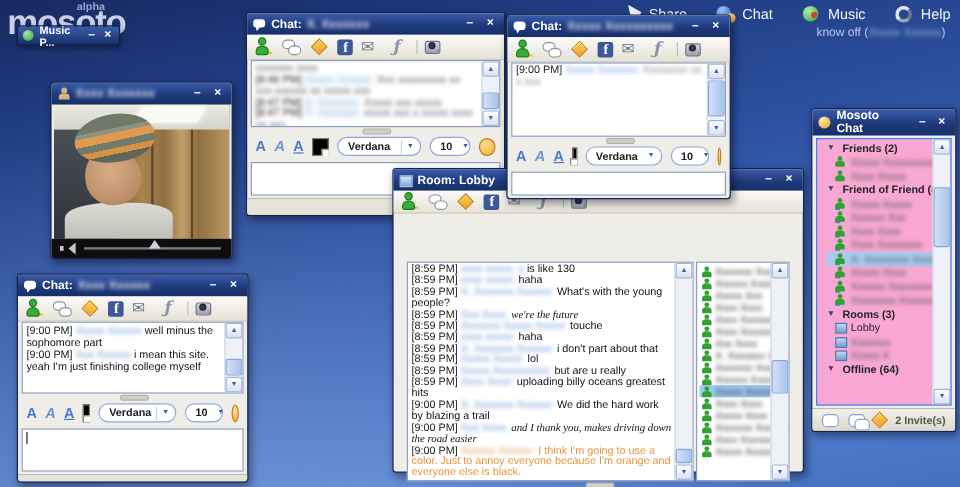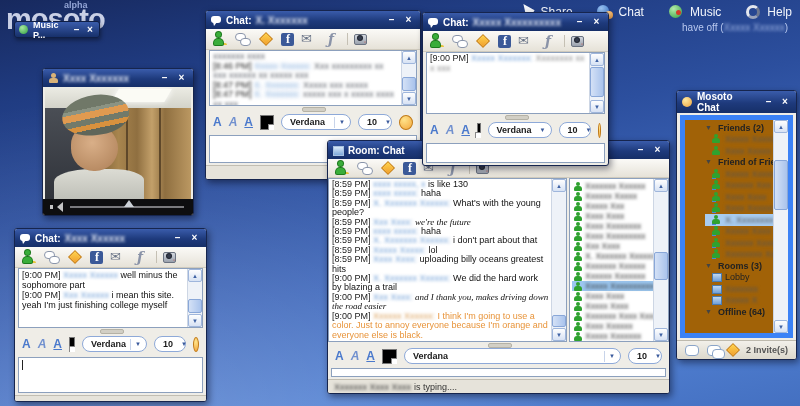--- a/index.html
+++ b/index.html
@@ -105,34 +105,34 @@
     display:flex;align-items:center;gap:3px;padding:0 6px;border-radius:0 0 2px 2px;}
   
   .sb{position:absolute;top:0;right:0;bottom:0;width:14px;background:#eef2f8;border-left:1px solid #cdd6e4;cursor:pointer;}
   .sba{position:absolute;left:0;right:0;height:13px;background:linear-gradient(#fefefe,#d7e2f4);
     border:1px solid #9fb6dc;border-radius:2px;color:#3f62a4;font-size:6px;text-align:center;line-height:12px;box-sizing:border-box;}
   .sba.up{top:0;}.sba.dn{bottom:0;}
   .sba.up::before{content:"▲";}.sba.dn::before{content:"▼";}
   .sbt{position:absolute;left:0;right:0;background:linear-gradient(90deg,#d4e1f6,#a9c3ec);
     border:1px solid #89a7d8;border-radius:2px;box-sizing:border-box;}
   
-  .lobbybody{flex:0 0 156px;display:flex;padding:0 0;gap:2px;}
+  .lobbybody{flex:0 0 156px;display:flex;padding:0 11px;gap:2px;margin-top:40px;}
   .lmsgs{flex:0 0 239px;box-sizing:border-box;background:#fff;border:1px solid #8ca0bd;position:relative;
     overflow:hidden;font-size:9px;line-height:9.4px;color:#111;padding:1px 17px 1px 3px;}
   .roster{flex:1;background:#fff;border:1px solid #8ca0bd;position:relative;overflow:hidden;padding:2px 15px 0 2px;}
   .rrow{display:flex;align-items:center;gap:3px;height:10px;font-size:8.5px;color:#333;cursor:pointer;padding-left:2px;}
   .rrow.sel{background:#9cc7f0;}
   .rrow .rname{filter:blur(1.6px);white-space:nowrap;}
   .pic{width:8px;height:9px;position:relative;flex:0 0 8px;}
   .pic::before{content:"";position:absolute;left:2px;top:0;width:4px;height:4px;border-radius:50%;background:#2fa22f;}
   .pic::after{content:"";position:absolute;left:0;top:4px;width:8px;height:5px;border-radius:3px 3px 1px 1px;background:#2fa22f;}
   
   .btb{flex:0 0 24px;display:flex;align-items:center;gap:8px;padding:0 6px;
     background:linear-gradient(#fbfaf7,#e6e2d8);border-bottom:1px solid #cfcabd;}
-  .tree{flex:1;background:#a16207;border:5px solid #3b82f6;margin:2px 3px;position:relative;overflow:hidden;padding:2px 15px 0 20px;}
+  .tree{flex:1;background:#f9a8d4;border:1px solid #3b82f6;margin:2px 3px;position:relative;overflow:hidden;padding:2px 15px 0 8px;}
   .trow{display:flex;align-items:center;gap:4px;height:11.5px;font-size:9px;color:#222;cursor:pointer;}
   .trow.header{font-weight:bold;}
   .trow.item{padding-left:7px;}
   .trow .ticon{width:9px;height:10px;position:relative;flex:0 0 9px;}
   .trow.header .ticon::before{content:"▼";font-size:7px;color:#444;position:absolute;left:0;top:1px;}
   .trow.friend .ticon::before,.trow.fof .ticon::before{content:"";position:absolute;left:2px;top:0;width:4px;height:4px;border-radius:50%;background:#2fa22f;}
   .trow.friend .ticon::after,.trow.fof .ticon::after{content:"";position:absolute;left:0;top:4px;width:8px;height:5px;border-radius:3px 3px 1px 1px;background:#2fa22f;}
   .trow.fof .ticon{background:linear-gradient(#4a86d8,#4a86d8) left 0px bottom 0px/4px 4px no-repeat;}
   .trow.room .ticon::before{content:"";position:absolute;left:0;top:1px;width:8px;height:7px;
     background:linear-gradient(#c2d8f0,#6f9fd8);border:1px solid #4a7ab0;}
@@ -197,21 +197,21 @@
         <span class="nico music"></span>
         <span>Music</span>
       </span>
 
       <span class="nitem">
         <span class="nico help"></span>
         <span>Help</span>
       </span>
     </div>
   <div class="signoff">
-    <span>have off (</span><span class="blur">Xxxxx Xxxxxx</span><span>)</span>
+    <span>know off (</span><span class="blur">Xxxxx Xxxxxx</span><span>)</span>
   </div>
 
   <div class="musicwin">
     <span class="wicon musicg"></span>
     <span>Music P...</span>
     <span class="tspacer"></span>
     <span class="wbtn">–</span>
     <span class="wbtn">×</span>
   </div>
 
@@ -416,21 +416,21 @@
     </div>
     <div class="inputarea" style="height:34px">
         <span class="caret"></span>
       </div>
     <div class="statusbar" style="flex:0 0 5px"></div>
   </div>
 
   <div class="window" style="left:327px;top:140px;width:341px;height:252px;z-index:3">
     <div class="titlebar">
       <span class="wicon roomsq"></span>
-      <span>Room: Chat</span>
+      <span>Room: Lobby</span>
       <span class="tspacer"></span>
       <span class="wbtn">–</span>
       <span class="wbtn">×</span>
     </div>
     <div class="toolbar" style="flex:0 0 18px">
 
     <span class="ic invite"></span>
         <span class="ic bubbles"></span>
         <span class="ic diamond"></span>
         <span class="ic facebook"></span>
@@ -452,33 +452,39 @@
 
           <div class="msg">
             <span class="time">[8:59 PM]</span> <span class="uname">X. Xxxxxxx Xxxxxx:</span> <span class="mtext">What's with the young people?</span>
           </div>
 
           <div class="msg it">
             <span class="time">[8:59 PM]</span> <span class="uname">Xxx Xxxx:</span> <span class="mtext">we're the future</span>
           </div>
 
 
+          <div class="msg">
+            <span class="time">[8:59 PM]</span> <span class="uname">Xxxxxxx Xxxxx Xxxxx:</span> <span class="mtext">touche</span>
+          </div>
 
           <div class="msg">
             <span class="time">[8:59 PM]</span> <span class="uname">xxxx xxxxx:</span> <span class="mtext">haha</span>
           </div>
 
           <div class="msg">
             <span class="time">[8:59 PM]</span> <span class="uname">X. Xxxxxxx Xxxxxx:</span> <span class="mtext">i don't part about that</span>
           </div>
 
           <div class="msg">
             <span class="time">[8:59 PM]</span> <span class="uname">Xxxxx Xxxxx:</span> <span class="mtext">lol</span>
           </div>
 
+          <div class="msg">
+            <span class="time">[8:59 PM]</span> <span class="uname">Xxxxx Xxxxxxxxxx:</span> <span class="mtext">but are u really</span>
+          </div>
 
           <div class="msg">
             <span class="time">[8:59 PM]</span> <span class="uname">Xxxx Xxxx:</span> <span class="mtext">uploading billy oceans greatest hits</span>
           </div>
 
           <div class="msg">
             <span class="time">[9:00 PM]</span> <span class="uname">X. Xxxxxxx Xxxxxx:</span> <span class="mtext">We did the hard work by blazing a trail</span>
           </div>
 
           <div class="msg it">

